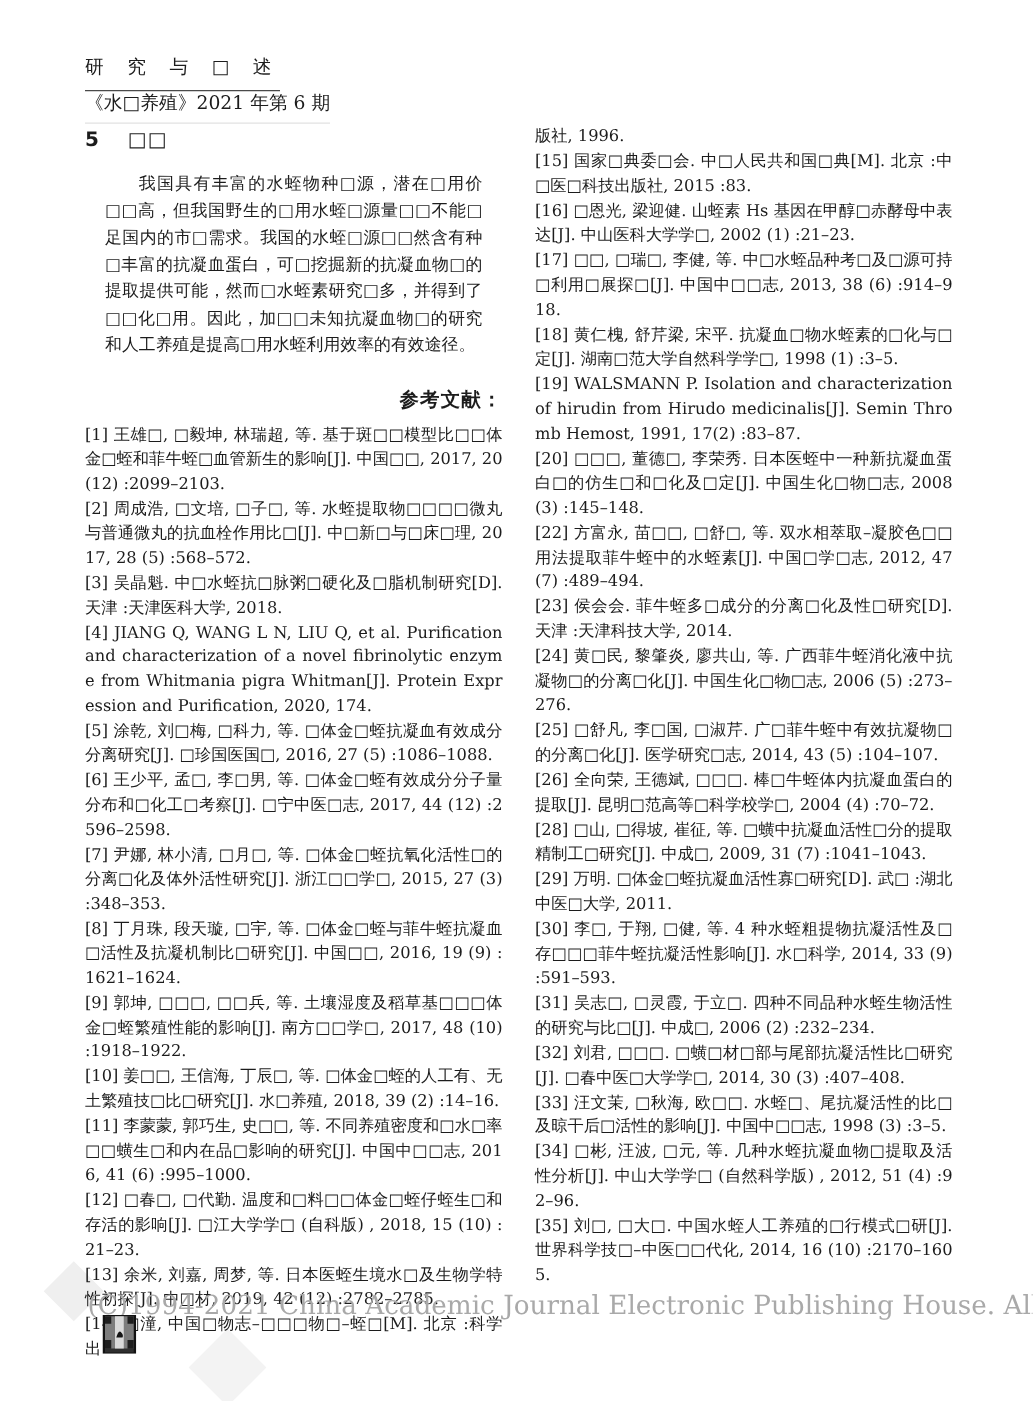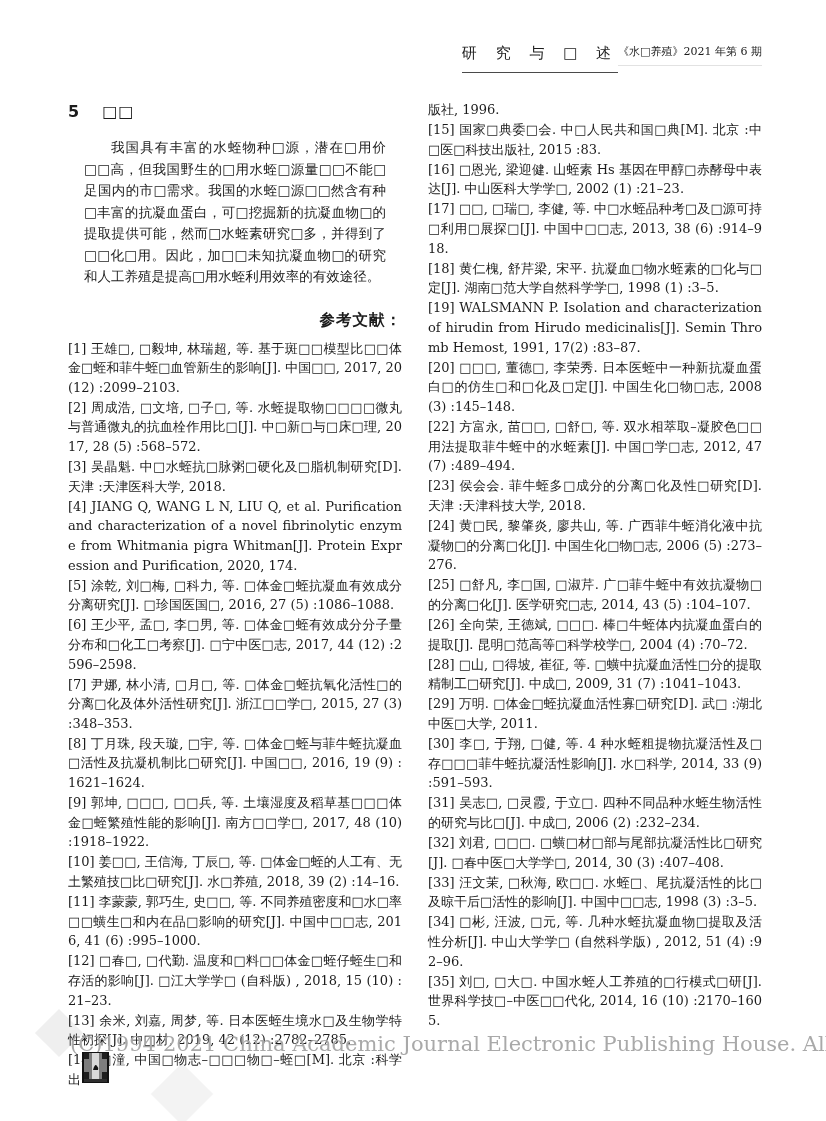--- a/index.html
+++ b/index.html
@@ -16,28 +16,29 @@
   
   .wm { position: absolute; background: #efefef; transform: rotate(45deg); z-index: 0; }
   .wm1 { left: 42px; top: 1016px; width: 34px; height: 34px; }
   .wm2 { left: 160px; top: 1072px; width: 44px; height: 44px; background:#f3f3f3; }
 
   
   .runhead {
     position: absolute; top: 44px; left: 68px; right: 64px;
     display: flex; justify-content: flex-end; align-items: flex-start;
     z-index: 2;
+    flex-direction: column;
   }
   .runhead-left {
     font-size: 15px; letter-spacing: 7px;
     padding-bottom: 9px; border-bottom: 1px solid #4a4a4a;
     white-space: nowrap;
   }
   .runhead-right {
-    font-size: 11px; padding-bottom: 6px;
+    font-size: 15px; padding-bottom: 6px;
     border-bottom: 1px solid #e2e2e2;
     white-space: nowrap;
   }
 
   
   .columns {
     position: absolute; top: 100px; left: 68px; width: 694px;
     display: flex; gap: 26px; z-index: 1;
   }
   .col { width: 334px; }
@@ -122,21 +123,21 @@
       <p class="ref-cont">版社, 1996.</p>
 
       <div>
           <p class="ref">[15] 国家□典委□会. 中□人民共和国□典[M]. 北京 :中□医□科技出版社, 2015 :83.</p>
           <p class="ref">[16] □恩光, 梁迎健. 山蛭素 Hs 基因在甲醇□赤酵母中表达[J]. 中山医科大学学□, 2002 (1) :21–23.</p>
           <p class="ref">[17] □□, □瑞□, 李健, 等. 中□水蛭品种考□及□源可持□利用□展探□[J]. 中国中□□志, 2013, 38 (6) :914–918.</p>
           <p class="ref">[18] 黄仁槐, 舒芹梁, 宋平. 抗凝血□物水蛭素的□化与□定[J]. 湖南□范大学自然科学学□, 1998 (1) :3–5.</p>
           <p class="ref">[19] WALSMANN P. Isolation and characterization of hirudin from Hirudo medicinalis[J]. Semin Thromb Hemost, 1991, 17(2) :83–87.</p>
           <p class="ref">[20] □□□, 董德□, 李荣秀. 日本医蛭中一种新抗凝血蛋白□的仿生□和□化及□定[J]. 中国生化□物□志, 2008 (3) :145–148.</p>
           <p class="ref">[22] 方富永, 苗□□, □舒□, 等. 双水相萃取–凝胶色□□用法提取菲牛蛭中的水蛭素[J]. 中国□学□志, 2012, 47 (7) :489–494.</p>
-          <p class="ref">[23] 侯会会. 菲牛蛭多□成分的分离□化及性□研究[D]. 天津 :天津科技大学, 2018.</p>
+          <p class="ref">[23] 侯会会. 菲牛蛭多□成分的分离□化及性□研究[D]. 天津 :天津科技大学, 2014.</p>
           <p class="ref">[24] 黄□民, 黎肇炎, 廖共山, 等. 广西菲牛蛭消化液中抗凝物□的分离□化[J]. 中国生化□物□志, 2006 (5) :273–276.</p>
           <p class="ref">[25] □舒凡, 李□国, □淑芹. 广□菲牛蛭中有效抗凝物□的分离□化[J]. 医学研究□志, 2014, 43 (5) :104–107.</p>
           <p class="ref">[26] 全向荣, 王德斌, □□□. 棒□牛蛭体内抗凝血蛋白的提取[J]. 昆明□范高等□科学校学□, 2004 (4) :70–72.</p>
           <p class="ref">[28] □山, □得坡, 崔征, 等. □蟥中抗凝血活性□分的提取精制工□研究[J]. 中成□, 2009, 31 (7) :1041–1043.</p>
           <p class="ref">[29] 万明. □体金□蛭抗凝血活性寡□研究[D]. 武□ :湖北中医□大学, 2011.</p>
           <p class="ref">[30] 李□, 于翔, □健, 等. 4 种水蛭粗提物抗凝活性及□存□□□菲牛蛭抗凝活性影响[J]. 水□科学, 2014, 33 (9) :591–593.</p>
           <p class="ref">[31] 吴志□, □灵霞, 于立□. 四种不同品种水蛭生物活性的研究与比□[J]. 中成□, 2006 (2) :232–234.</p>
           <p class="ref">[32] 刘君, □□□. □蟥□材□部与尾部抗凝活性比□研究[J]. □春中医□大学学□, 2014, 30 (3) :407–408.</p>
           <p class="ref">[33] 汪文茉, □秋海, 欧□□. 水蛭□、尾抗凝活性的比□及晾干后□活性的影响[J]. 中国中□□志, 1998 (3) :3–5.</p>
           <p class="ref">[34] □彬, 汪波, □元, 等. 几种水蛭抗凝血物□提取及活性分析[J]. 中山大学学□ (自然科学版) , 2012, 51 (4) :92–96.</p>

